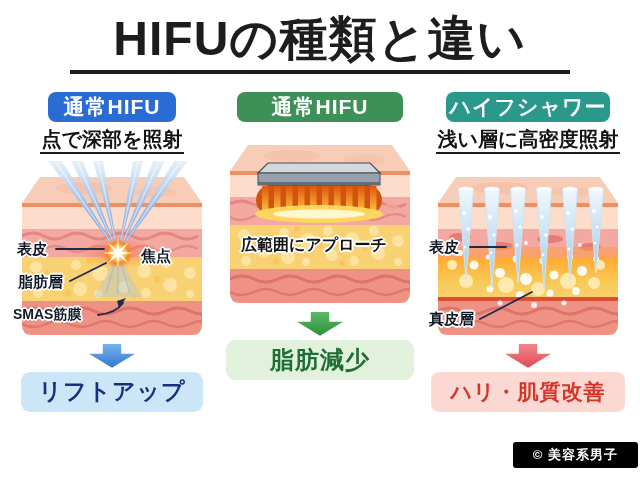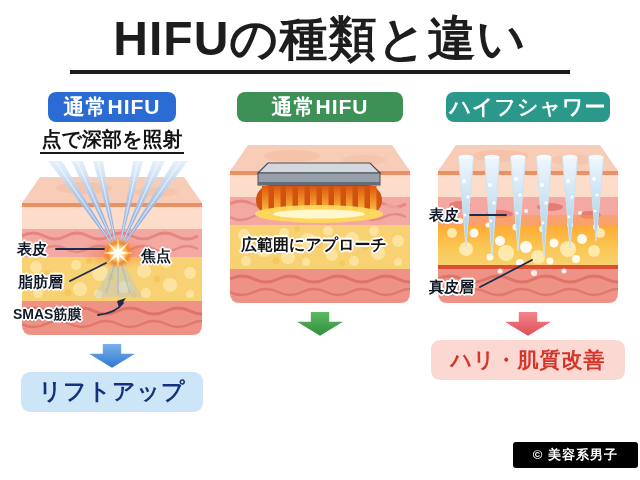--- a/index.html
+++ b/index.html
@@ -50,21 +50,21 @@
   }
   .down-arrow.c1{background:linear-gradient(180deg,#7ab2ea,#2f77cf);}
   .down-arrow.c2{background:linear-gradient(180deg,#5cb863,#2f8f3e);}
   .down-arrow.c3{background:linear-gradient(180deg,#f2868c,#e14b55);}
   .result{
     height:40px;border-radius:9px;display:flex;align-items:center;justify-content:center;
     font-weight:800;letter-spacing:1px;
   }
   .result.c1{width:182px;background:#cde6f7;color:#15317d;font-size:23px;}
   .result.c2{width:188px;background:#e2f1db;color:#1e6f35;font-size:24px;}
-  .result.c3{width:194px;background:#fbd8d1;color:#d5342b;font-size:21px;}
+  .result.c3{width:194px;background:#fbd8d1;color:#d5342b;font-size:21px;border-radius:8px;}
   
   .watermark{
     position:absolute;right:2px;bottom:12px;background:#000;color:#fff;
     font-size:13px;font-weight:700;padding:4px 20px;border-radius:3px;letter-spacing:1px;
   }
 </style>
 </head>
 <body>
 
 <div class="title-wrap">
@@ -259,24 +259,26 @@
         <g>
           <polygon points="46,34 148,34 158,44 36,44" fill="#d3d8df" stroke="#474c55" stroke-width="1.2"></polygon>
           <rect x="36" y="44" width="122" height="12" fill="#97a0ac" stroke="#474c55" stroke-width="1"></rect>
           <rect x="36" y="53" width="122" height="3" fill="#656d79"></rect>
         </g>
       </svg>
       <div class="caption">広範囲にアプローチ</div>
     </div>
 
     <div class="down-arrow c2"></div>
+    <div class="result c2">脂肪減少</div>
   </div>
 
   <div class="col">
     <div class="pill c3">ハイフシャワー</div>
+    <div class="subtitle">浅い層に高密度照射</div>
 
     <div class="diagram">
       <svg viewBox="0 0 196 180" width="196" height="180">
         <defs>
           <clipPath id="b3clip">
               <path d="M8,42 H188 V164 Q188,174 178,174 H18 Q8,174 8,164 Z"></path>
             </clipPath>
           <linearGradient id="d3c" x1="0" y1="0" x2="0" y2="1">
             <stop offset="0" stop-color="#f0f7fd"></stop>
               <stop offset="1" stop-color="#9ecbe8"></stop>

